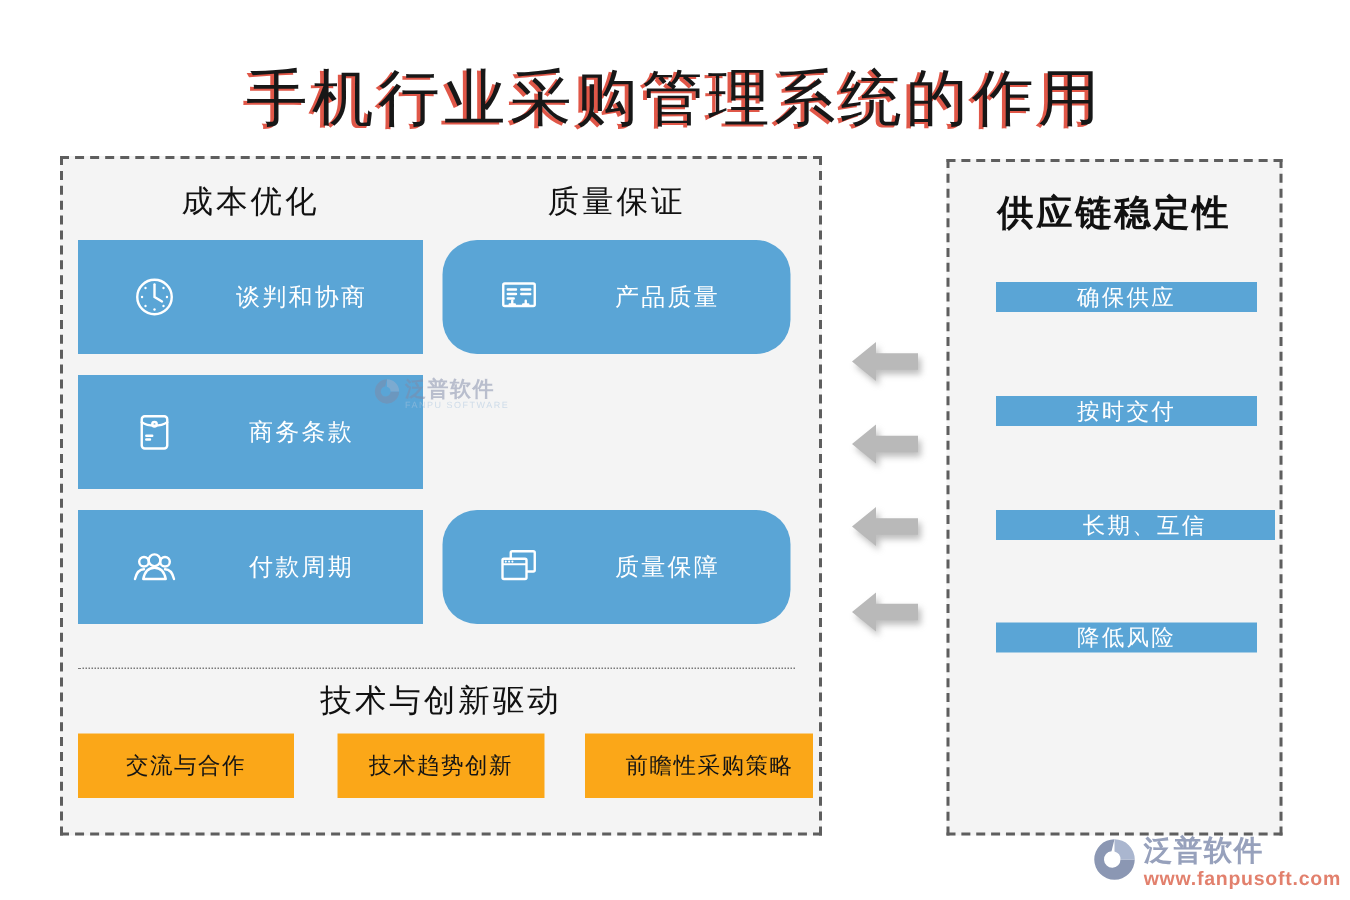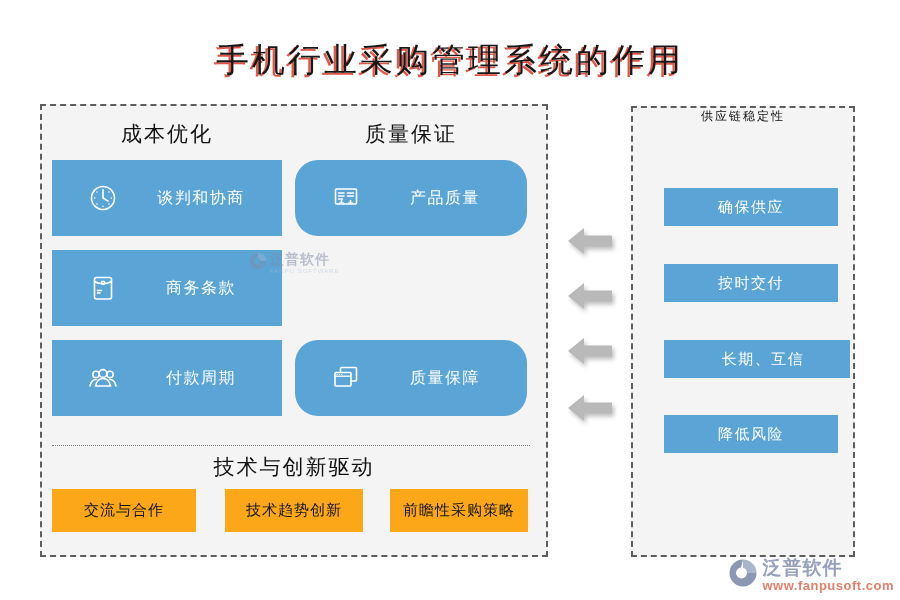--- a/index.html
+++ b/index.html
@@ -3,21 +3,21 @@
 <meta charset="utf-8">
 <style>
   html,body{margin:0;padding:0;background:#fff;}
   .canvas{
     position:relative;width:900px;height:600px;background:#fff;overflow:hidden;
     font-family:"Liberation Sans","DejaVu Sans",sans-serif;
   }
   .title{
     position:absolute;left:0;right:0;top:38px;margin:0;
     text-align:center;font-family:"Liberation Serif","DejaVu Serif",serif;
-    font-size:33px;font-weight:400;letter-spacing:3px;color:#171717;
+    font-size:41px;font-weight:400;letter-spacing:3px;color:#171717;
     text-shadow:-2.5px 1.5px 0 rgba(219,57,40,0.85);
   }
   .panel{
     position:absolute;box-sizing:border-box;
     border:2px dashed #5e5e5e;background:var(--panel_bg,#f4f4f4);
   }
   .left-panel{left:40px;top:104px;width:508px;height:453px;}
   .right-panel{left:631px;top:106px;width:224px;height:451px;}
   .col-header,.bottom-header,.right-header{
     position:absolute;text-align:center;
@@ -43,24 +43,24 @@
     border-top:1.5px dotted #7a7a7a;
   }
   .bottom-header{left:0;width:100%;top:347px;font-size:21px;}
   .orange-card{
     position:absolute;top:383px;height:43px;background:var(--orange,#fba718);
     display:flex;align-items:center;justify-content:center;
     color:#141414;font-size:15px;letter-spacing:1px;white-space:nowrap;
   }
   .o1{left:10px;width:144px;}
   .o2{left:183px;width:138px;}
-  .o3{left:348px;width:138px;}
-  .right-header{left:0;width:100%;top:0;font-size:12px;}
+  .o3{left:348px;width:138px;padding-left:14px;}
+  .right-header{left:0;width:100%;top:18px;font-size:24px;font-weight:bold;}
   .mini-card{
-    position:absolute;left:31px;width:174px;height:38px;background:var(--blue,#5aa5d6);
+    position:absolute;left:31px;width:174px;height:20px;background:var(--blue,#5aa5d6);
     display:flex;align-items:center;justify-content:center;
     color:#fff;font-size:15px;letter-spacing:1.5px;white-space:nowrap;
   }
   .m1{top:80px;} .m2{top:156px;} .m3{top:232px;padding-left:12px;} .m4{top:307px;}
   .arrow{
     position:absolute;left:566px;width:46px;height:30px;
     filter:drop-shadow(2px 3px 2px rgba(110,110,110,0.45));
   }
   .a1{top:226px;} .a2{top:281px;} .a3{top:336px;} .a4{top:393px;}
   .arrow polygon{fill:var(--arrow,#b9b9b9);}

